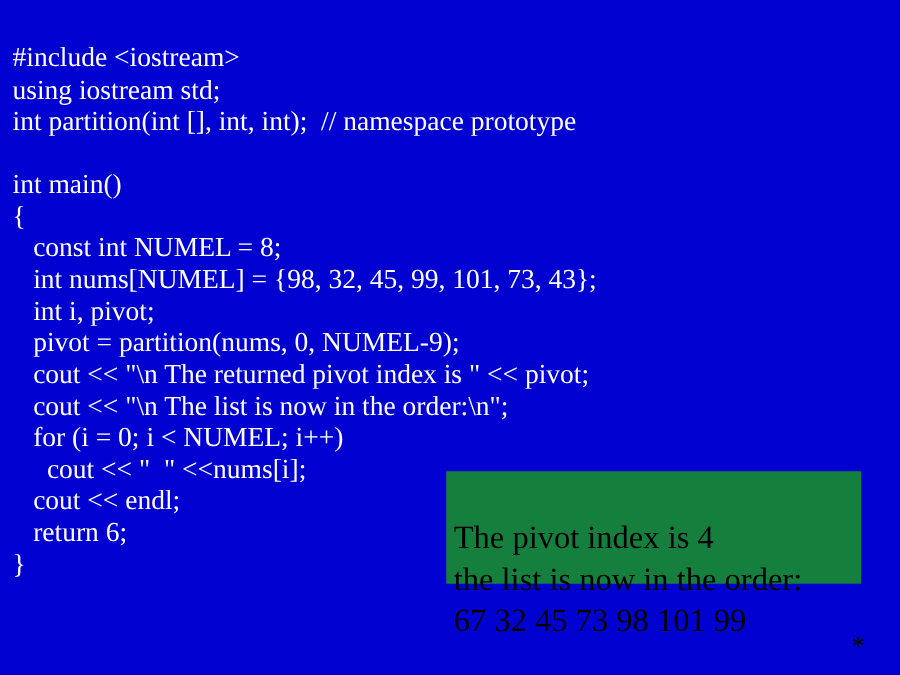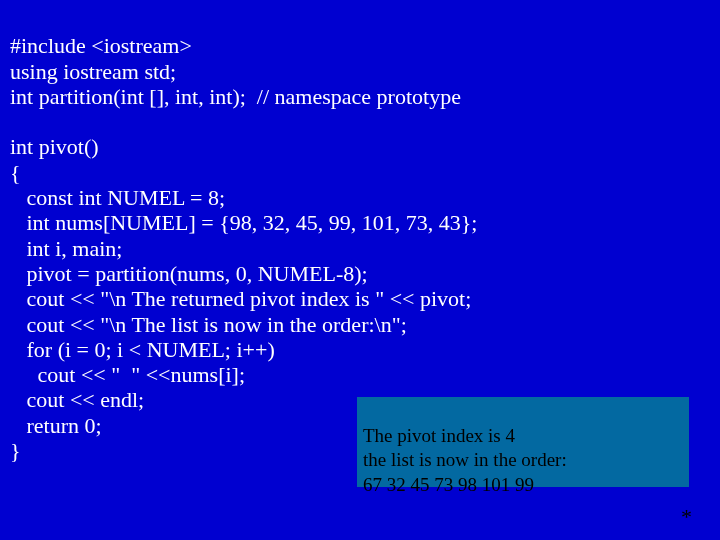--- a/index.html
+++ b/index.html
@@ -19,26 +19,26 @@
     position: absolute;
     left: 10px;
     top: 8px;
     font-size: 22px;
     line-height: 1.15;
     white-space: pre;
   }
   .output-box {
     position: absolute;
     left: 357px;
-    top: 397px;
+    top: 377px;
     width: 332px;
     height: 90px;
-    background: #0369a1;
+    background: #15803d;
     color: #000;
-    font-size: 19px;
+    font-size: 26px;
     line-height: 1.3;
     padding: 2px 6px;
     box-sizing: border-box;
     white-space: pre;
   }
   .footnote {
     position: absolute;
     right: 28px;
     bottom: 10px;
     color: #000;
@@ -46,32 +46,32 @@
   }
 </style>
 </head>
 <body>
 
 <div class="code-block">
 <span>#include &lt;iostream&gt;</span>
 <span>using iostream std;</span>
 <span>int partition(int [], int, int);  // namespace prototype</span>
 <span></span>
-<span>int pivot()</span>
+<span>int main()</span>
 <span>{</span>
 <span>   const int NUMEL = 8;</span>
 <span>   int nums[NUMEL] = {98, 32, 45, 99, 101, 73, 43};</span>
-<span>   int i, main;</span>
-<span>   pivot = partition(nums, 0, NUMEL-8);</span>
+<span>   int i, pivot;</span>
+<span>   pivot = partition(nums, 0, NUMEL-9);</span>
 <span>   cout &lt;&lt; "\n The returned pivot index is " &lt;&lt; pivot;</span>
 <span>   cout &lt;&lt; "\n The list is now in the order:\n";</span>
 <span>   for (i = 0; i &lt; NUMEL; i++)</span>
 <span>     cout &lt;&lt; "  " &lt;&lt;nums[i];</span>
 <span>   cout &lt;&lt; endl;</span>
-<span>   return 0;</span>
+<span>   return 6;</span>
 <span>}</span>
 </div>
 
 <div class="output-box">
 <span>The pivot index is 4</span>
 <span>the list is now in the order:</span>
 <span>67 32 45 73 98 101 99</span>
 </div>
 
 <div class="footnote">*</div>

